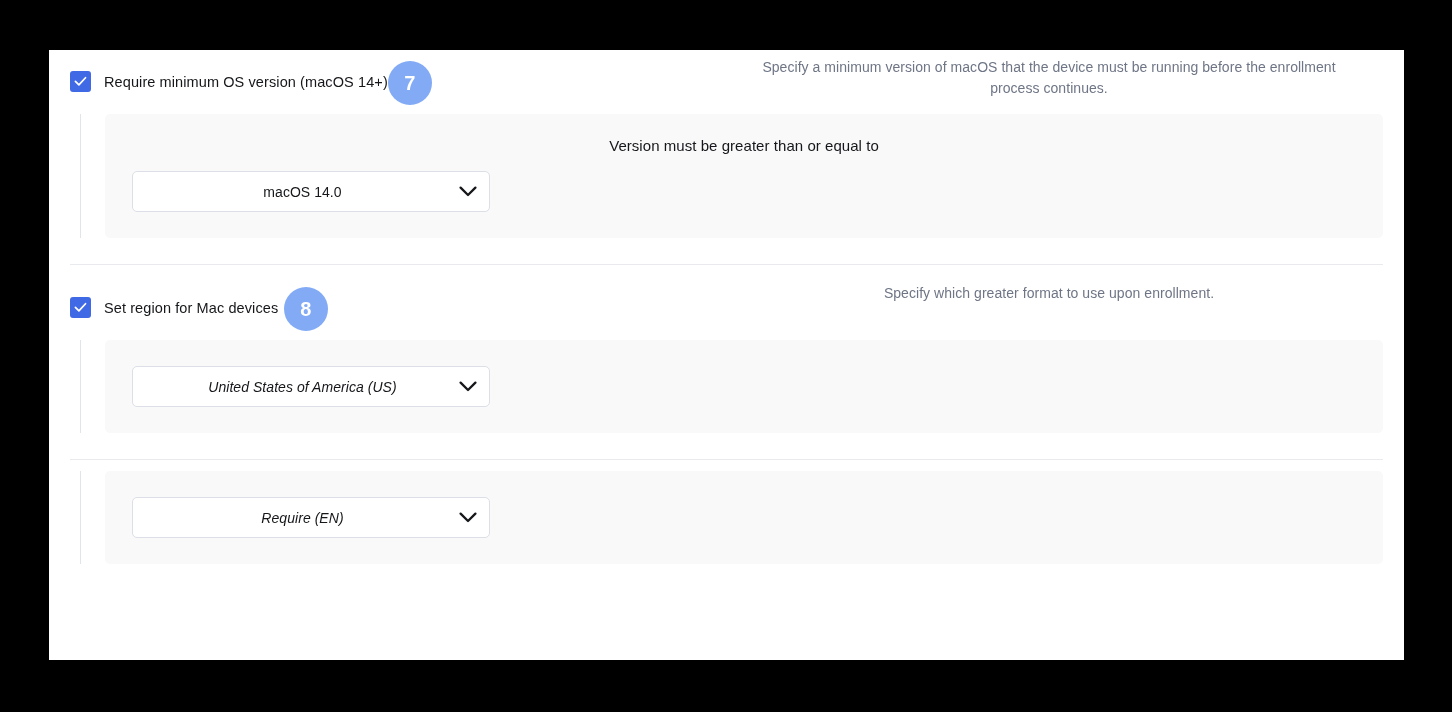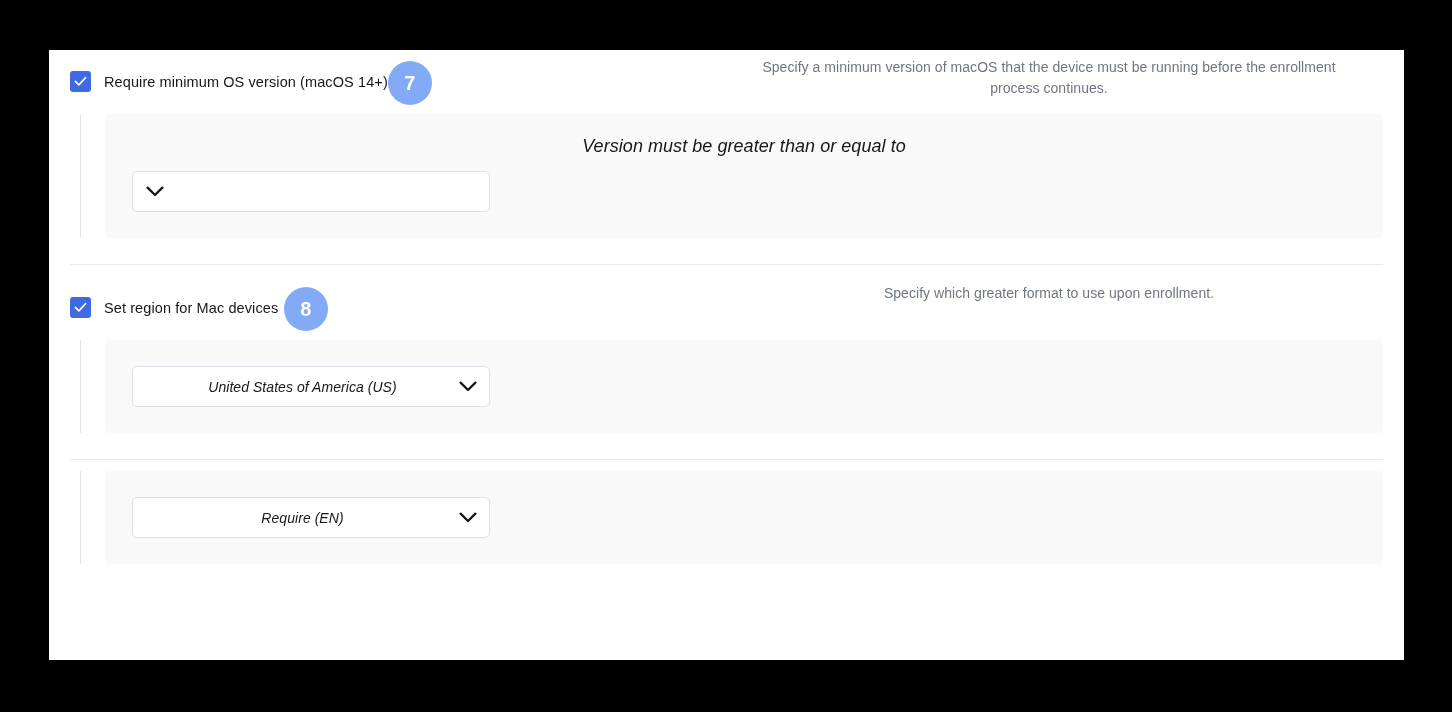--- a/index.html
+++ b/index.html
@@ -107,26 +107,25 @@
   .subpanel {
     margin-left: 25px;
     margin-right: 21px;
     background: #f9f9fa;
     border-radius: 5px;
     padding: 22px 27px 26px 27px;
   }
   .subpanel.compact { padding-top: 26px; padding-bottom: 26px; font-style: italic; }
 
   .field-label {
-    font-size: 18px;
+    font-size: 15px;
     line-height: 20px;
     color: #16171a;
     letter-spacing: 0.05px;
     margin-bottom: 15px;
-    font-style: italic;
   }
 
   
   .select {
     position: relative;
     width: 358px;
     height: 41px;
     background: #ffffff;
     border: 1px solid #dcdfe7;
     border-radius: 5px;
@@ -174,20 +173,21 @@
       <div class="badge" style="left:339px;">7</div>
 
       <div class="section-desc">Specify a minimum version of macOS that the device must be running before the enrollment process continues.</div>
     </div>
 
     <div class="subpanel-wrap">
       <div class="accent-rule"></div>
       <div class="subpanel">
         <div class="field-label">Version must be greater than or equal to</div>
         <div class="select">
+          <span class="select-value">macOS 14.0</span>
           <svg class="chev" width="18" height="11" viewBox="0 0 18 11" aria-hidden="true">
             <path d="M1.6 1.6 L9 9 L16.4 1.6" fill="none" stroke="#16171a" stroke-width="2.3" stroke-linecap="round" stroke-linejoin="round"></path>
           </svg>
         </div>
       </div>
     </div>
 
     <div class="gap-before-divider"></div>
     <div class="divider"></div>
     <div class="gap-after-divider"></div>

